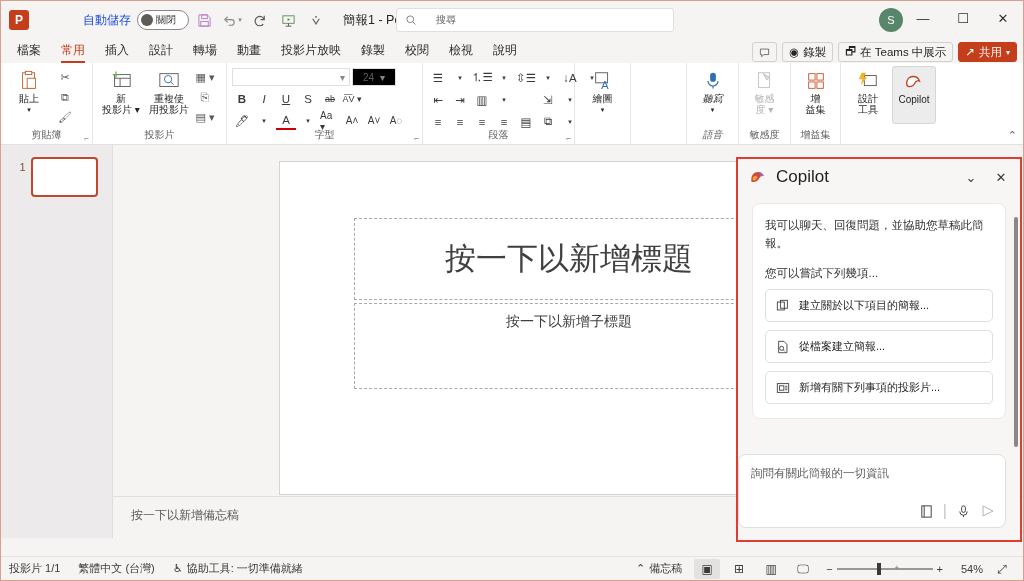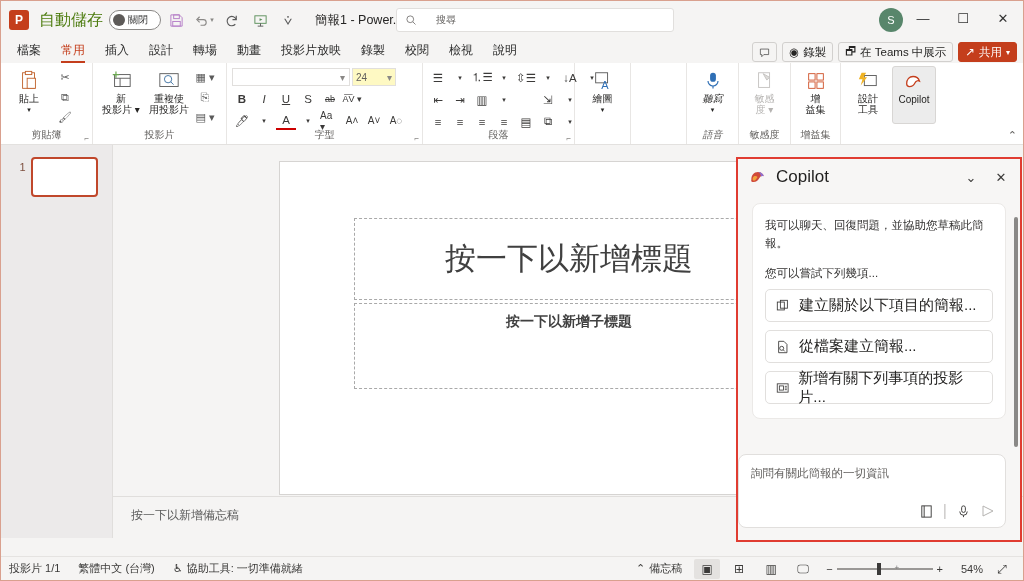--- a/index.html
+++ b/index.html
@@ -24,21 +24,21 @@
     padding-left: 8px;
     position: relative;
   }
   .ppt-logo {
     width: 20px; height: 20px; border-radius: 3px;
     background: #c43e1c; color: #fff;
     font-size: 12px; font-weight: bold;
     display: flex; align-items: center; justify-content: center;
     margin-right: 10px;
   }
-  .autosave-label { font-size: 16px; color: #4d7c0f; margin-right: 6px; }
+  .autosave-label { font-size: 12px; color: #1d4ed8; margin-right: 6px; margin-left: 44px; }
   .toggle {
     width: 52px; height: 20px; border-radius: 10px;
     border: 1px solid #8a8886; background: #fff;
     display: flex; align-items: center; padding: 0 3px;
     font-size: 10px; color: #333; gap: 3px;
   }
   .toggle .knob {
     width: 12px; height: 12px; border-radius: 50%; background: #5d5a58;
     flex: 0 0 auto;
   }
@@ -133,23 +133,23 @@
     display: flex; align-items: center; justify-content: center;
     font-size: 11px; color: #5a5a5a;
   }
   .fontrow { display: flex; gap: 2px; align-items: center; }
   .fontname {
     width: 118px; height: 18px; border: 1px solid #e1dfdd; background: #fff;
     font-size: 10px; color: #605e5c; display:flex; align-items:center;
     justify-content: flex-end; padding-right: 4px;
   }
   .fontsize {
-    width: 44px; height: 18px; border: 1px solid #e1dfdd; background: #fef9c3;
+    width: 44px; height: 18px; border: 1px solid #e1dfdd; background: #000000;
     font-size: 10px; color: #605e5c; display:flex; align-items:center;
-    justify-content: space-between; padding: 0 3px;
+    justify-content: space-between; padding: 0 10px;
   }
   .fbtn {
     width: 20px; height: 19px; display: flex; align-items: center; justify-content: center;
     font-size: 11.5px; color: #3b3a39;
   }
   .dialoglauncher {
     position: absolute; right: 3px; bottom: 1px;
     font-size: 8px; color: #8a8886;
   }
   .ribbon-collapse {
@@ -188,21 +188,21 @@
     border: 1px dashed #a9a9a9;
     display: flex; align-items: center; justify-content: center;
     font-size: 31px; color: #404040;
     font-family: "DejaVu Serif", "Liberation Serif", serif;
   }
   .ph-sub {
     position: absolute; left: 74px; top: 141px; width: 430px; height: 86px;
     border: 1px dashed #a9a9a9;
     display: flex; align-items: flex-start; justify-content: center;
     padding-top: 9px;
-    font-size: 14px; color: #404040; font-weight: bold;
+    font-size: 14px; color: #404040;
   }
   .notes {
     position: absolute; bottom: 0; left: 0; right: 0;
     height: 42px;
     border-top: 1px solid #e0dedc;
     background: #f5f4f3;
     font-size: 12px; color: #5a5a5a;
     padding: 10px 0 0 18px;
   }
   .vscroll {
@@ -236,21 +236,21 @@
   .cp-card {
     background: #fff; border: 1px solid #ebe9e7; border-radius: 8px;
     padding: 12px 12px 14px 12px;
   }
   .cp-text { font-size: 11.5px; color: #323130; line-height: 18px; }
   .cp-sub { font-size: 11.5px; color: #323130; margin: 14px 0 8px 0; }
   .chip {
     border: 1px solid #e1dfdd; border-radius: 5px; background: #fff;
     height: 33px; display: flex; align-items: center; gap: 9px;
     padding: 0 10px; margin-bottom: 8px;
-    font-size: 15px; color: #252423;
+    font-size: 11px; color: #252423;
   }
   .cp-scroll {
     position: absolute; right: 2px; top: 22px; width: 4px; height: 230px;
     background: #8a8886; border-radius: 2px;
   }
   .cp-inputwrap { padding: 6px 14px 12px 0; }
   .cp-input {
     background: #fff; border: 1px solid #e1dfdd; border-radius: 8px;
     height: 74px; padding: 11px 12px 0 12px; position: relative;
   }

